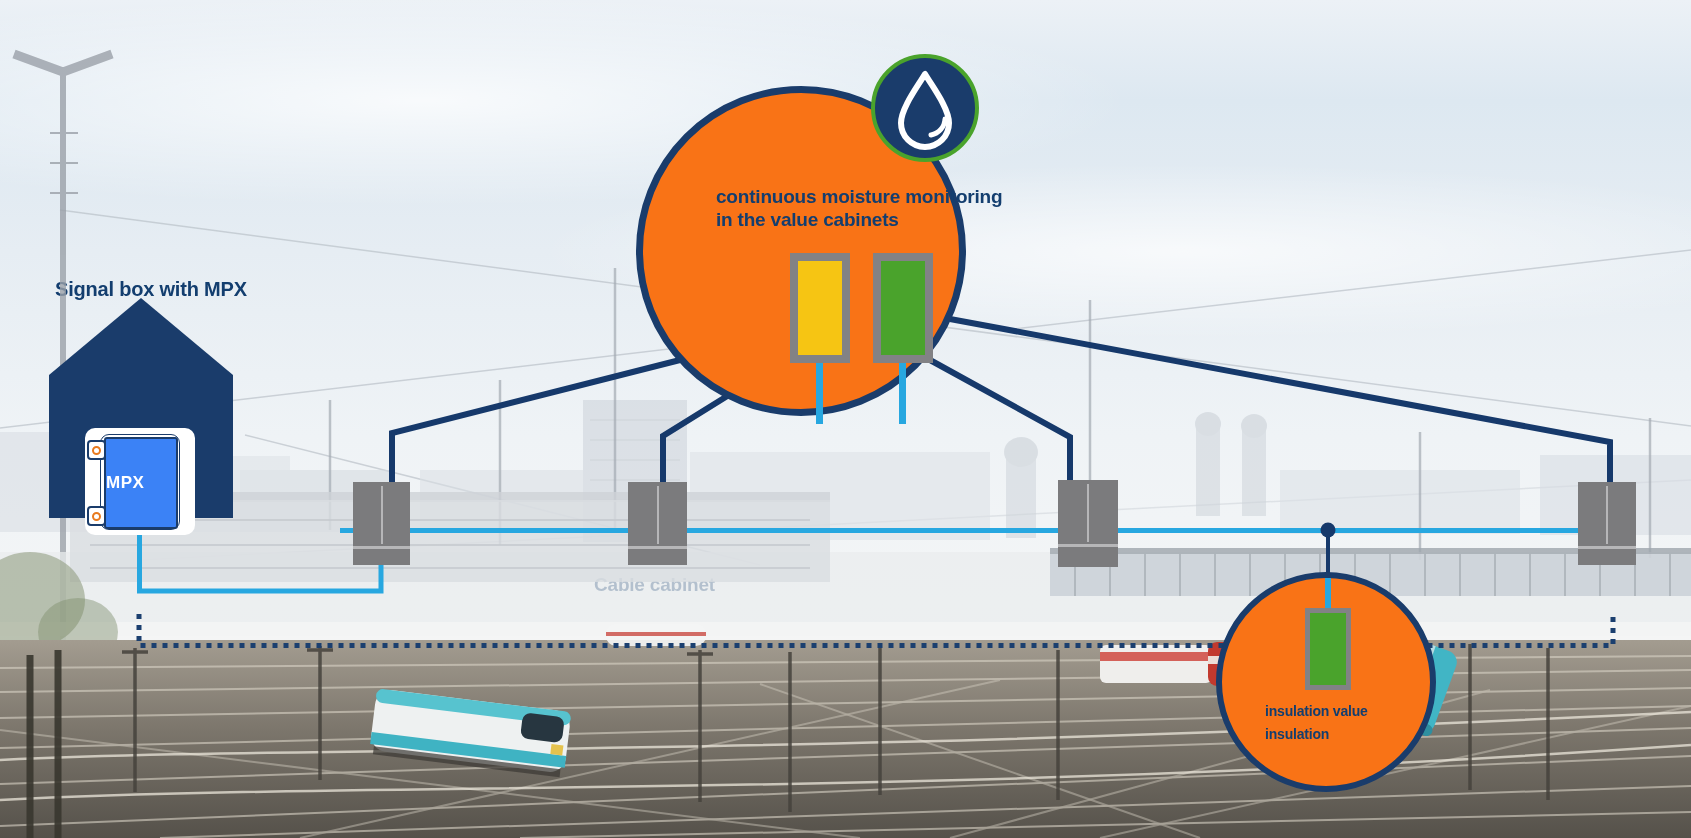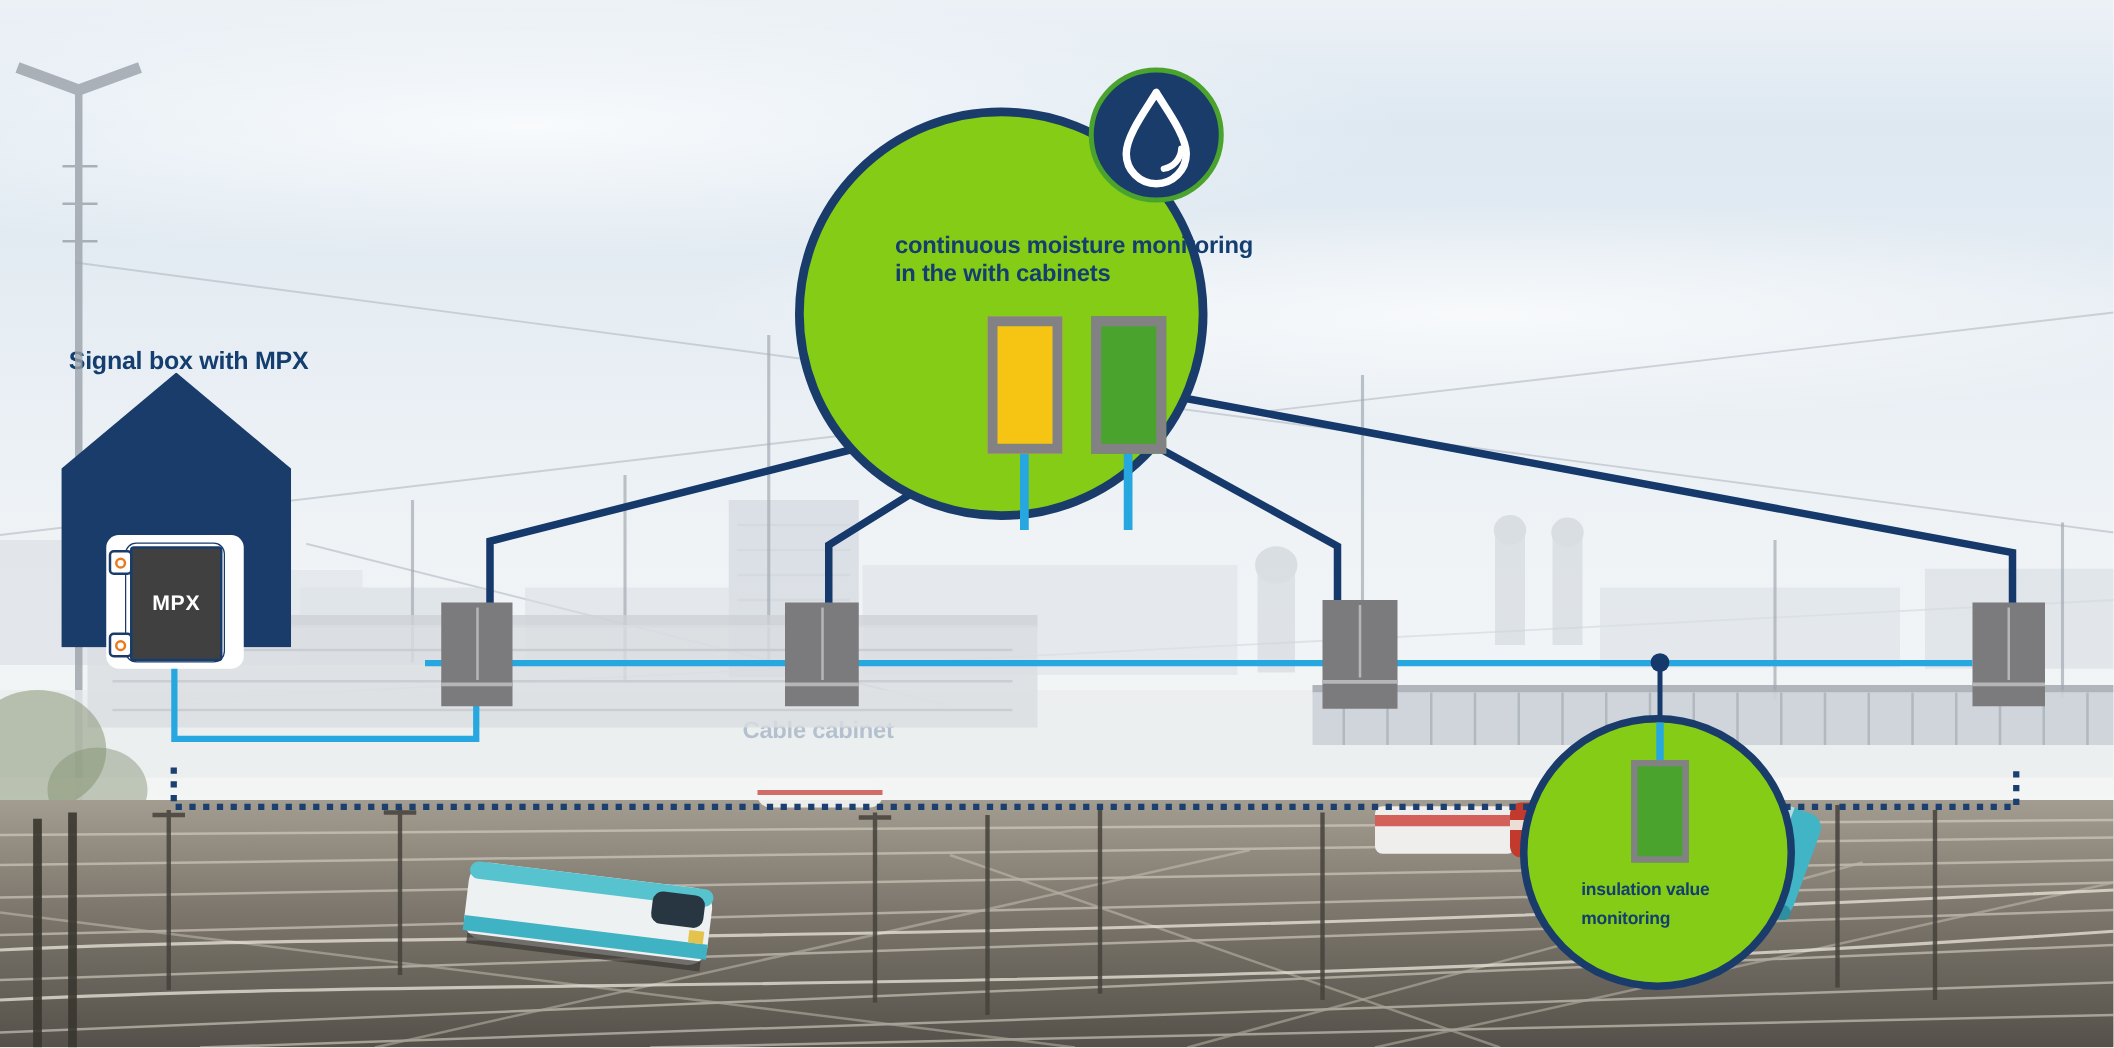--- a/index.html
+++ b/index.html
@@ -22,28 +22,28 @@
   .lbl{position:absolute;color:#133e6f;font-weight:700;letter-spacing:-.2px;white-space:nowrap;}
   
   .cab{position:absolute;background:#7b7b7d;z-index:3;}
   .cab .split{position:absolute;left:50%;top:4px;width:2px;height:58px;margin-left:-1px;background:#b6b6b8;}
   .cab .base{position:absolute;left:0;right:0;top:64px;height:3px;background:#b6b6b8;}
   
   #house{position:absolute;left:49px;top:298px;width:184px;height:220px;background:#1a3c6b;
     clip-path:polygon(50% 0%,100% 35%,100% 100%,0% 100%,0% 35%);z-index:3;}
   #mpx{position:absolute;left:85px;top:428px;width:110px;height:107px;background:#fff;border-radius:10px;z-index:4;}
   #mpx .frame{position:absolute;left:15px;top:6px;width:78px;height:94px;border:1px solid #1a3c6b;border-radius:9px;}
-  #mpx .screen{position:absolute;left:19px;top:9px;width:70px;height:88px;background:#404040;border:2px solid #1a3c6b;border-radius:3px;
-    display:flex;align-items:center;justify-content:center;color:#fff;font-weight:700;font-size:17px;letter-spacing:.5px;}
+  #mpx .screen{position:absolute;left:19px;top:9px;width:70px;height:88px;background:#3b82f6;border:2px solid #1a3c6b;border-radius:3px;
+    display:flex;align-items:center;color:#fff;font-weight:700;font-size:17px;letter-spacing:.5px;}
   #mpx .hinge{position:absolute;left:2px;width:15px;height:16px;background:#fff;border:2px solid #1a3c6b;border-radius:4px;
     display:flex;align-items:center;justify-content:center;}
   #mpx .hinge i{display:block;width:5px;height:5px;border:2px solid #e87a1e;border-radius:50%;background:#fff;}
   #mpx .hinge.t{top:12px;} #mpx .hinge.b{top:78px;}
   
-  .bubble{position:absolute;background:#84cc16;border:7px solid #1a3c6b;border-radius:50%;box-sizing:border-box;z-index:5;}
+  .bubble{position:absolute;background:#f97316;border:7px solid #1a3c6b;border-radius:50%;box-sizing:border-box;z-index:5;}
   #moistCircle{left:636px;top:86px;width:330px;height:330px;}
   #insulCircle{left:1216px;top:572px;width:220px;height:220px;border-width:6px;}
   .inCab{position:absolute;box-sizing:border-box;border:8px solid #828285;}
   #moistText{position:absolute;left:73px;top:92px;font-size:19px;line-height:23px;color:#133e6f;font-weight:700;letter-spacing:-.2px;white-space:nowrap;}
   #insulText{position:absolute;left:43px;top:122px;font-size:14px;line-height:23px;color:#133e6f;font-weight:700;letter-spacing:-.2px;white-space:nowrap;}
   .sensorCable{position:absolute;width:7px;background:#27a7e0;}
   #dropBadge{position:absolute;left:871px;top:54px;width:108px;height:108px;border-radius:50%;
     background:#1a3c6b;border:4px solid #4aa32c;box-sizing:border-box;z-index:6;}
 </style>
 </head>
@@ -249,37 +249,37 @@
         <i></i>
       </div>
   </div>
 
   <div class="lbl" style="left:594px;top:574px;font-size:19px;">Cable cabinet</div>
   <div class="lbl" style="left:711px;top:659px;font-size:19px;">continuous monitoring of the lines</div>
 
   <div class="bubble" id="moistCircle">
     <div id="moistText">
       <div>continuous moisture monitoring</div>
-      <div>in the with cabinets</div>
+      <div>in the value cabinets</div>
     </div>
     <div class="sensorCable" style="left:173px;top:268px;height:63px;"></div>
     <div class="sensorCable" style="left:256px;top:268px;height:63px;"></div>
     <div class="inCab" style="left:147px;top:160px;width:60px;height:110px;background:#f6c513;"></div>
     <div class="inCab" style="left:230px;top:160px;width:60px;height:110px;background:#4aa32c;"></div>
   </div>
 
   <div id="dropBadge">
     <svg width="100" height="100" viewBox="0 0 100 100" style="position:absolute;left:0;top:0;">
       <path d="M50 16 C43 28 26 50 26 65 a24 24 0 0 0 48 0 C74 50 57 28 50 16 Z" fill="none" stroke="#ffffff" stroke-width="6" stroke-linejoin="round"></path>
       <path d="M56 77 a17 17 0 0 0 14 -16" fill="none" stroke="#ffffff" stroke-width="5" stroke-linecap="round"></path>
     </svg>
   </div>
 
   <div class="bubble" id="insulCircle">
     <div class="sensorCable" style="left:103px;top:0;width:6px;height:38px;"></div>
     <div class="inCab" style="left:83px;top:30px;width:46px;height:82px;border-width:5px;background:#4aa32c;"></div>
     <div id="insulText">
       <div>insulation value</div>
-      <div>monitoring</div>
+      <div>insulation</div>
     </div>
   </div>
 
 </div>
 
 </body></html>

